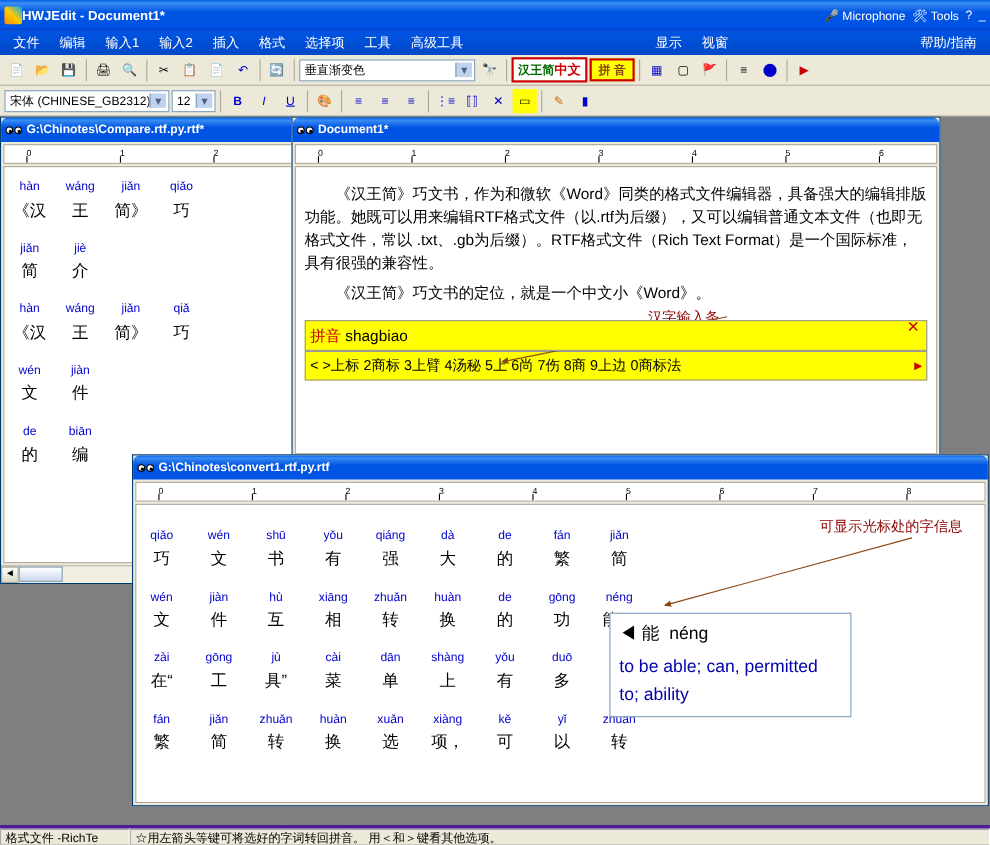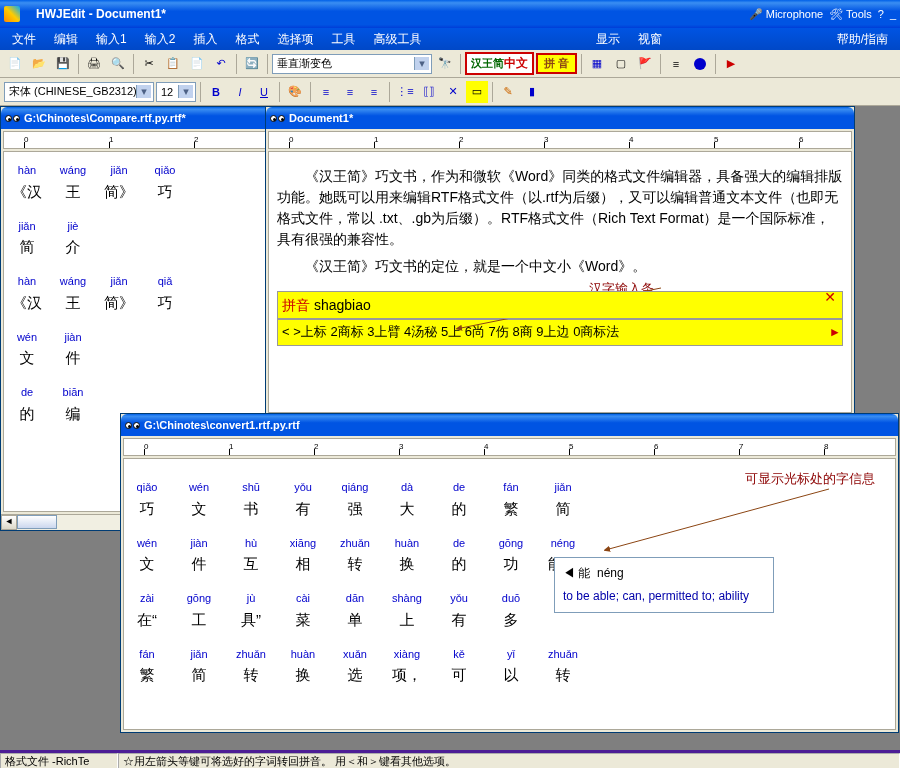--- a/index.html
+++ b/index.html
@@ -1,18 +1,18 @@
 <!DOCTYPE html>
 <html><head>
 <meta charset="utf-8">
 <style>
 * { margin: 0; padding: 0; box-sizing: border-box; }
 body { font-family: Tahoma, "Microsoft YaHei", sans-serif; font-size: 11px; background: #7f7f7f; width: 900px; height: 768px; overflow: hidden; position: relative; }
 
-.titlebar { background: linear-gradient(to bottom, #0060e8, #3a8ef2 10%, #0054e3 40%, #0054e3 88%, #003dd7); height: 28px; display: flex; align-items: center; padding: 0 4px; color: #fff; gap: 16px; }
+.titlebar { background: linear-gradient(to bottom, #0060e8, #3a8ef2 10%, #0054e3 40%, #0054e3 88%, #003dd7); height: 28px; display: flex; align-items: center; padding: 0 4px; color: #fff; gap: 0; }
 .titlebar .icon { width: 16px; height: 16px; background: linear-gradient(45deg,#ff8800,#ffcc00,#00aaff); border-radius: 2px; }
 .titlebar .title { font-weight: bold; flex: 1; font-size: 12px; }
 .tb-tools { display: flex; gap: 6px; align-items: center; font-size: 11px; }
 .tb-tools span { cursor: pointer; }
 
 .menubar { background: linear-gradient(to bottom, #0054e3, #0048c7); color: #fff; height: 22px; display: flex; align-items: center; padding: 0 4px; gap: 2px; font-size: 12px; }
 .menubar span { padding: 2px 8px; cursor: pointer; }
 
 .toolbar { background: #ece9d8; border-bottom: 1px solid #aca899; display: flex; align-items: center; padding: 2px 4px; gap: 2px; height: 28px; }
 .tool-btn { width: 22px; height: 22px; border: 1px solid transparent; display: flex; align-items: center; justify-content: center; cursor: pointer; font-size: 11px; }
@@ -47,21 +47,21 @@
 .chinese-para { font-size: 14px; line-height: 1.5; margin-bottom: 6px; text-indent: 2em; color: #000; }
 
 .input-bar { background: #ffff00; border: 1px solid #999; padding: 2px 4px; font-size: 14px; position: relative; display:flex; align-items:center; }
 .input-bar .label { color: #cc0000; }
 .candidate-bar { background: #ffff00; border: 1px solid #999; padding: 2px 4px; font-size: 13px; display: flex; justify-content: space-between; }
 .candidate-bar .nav { color: #cc0000; font-weight: bold; cursor: pointer; }
 
 .annotation { position: absolute; color: #8b0000; font-size: 13px; pointer-events: none; }
 .arrow-line { position: absolute; pointer-events: none; }
 
-.tooltip-box { position: absolute; background: #fff; border: 1px solid #7f9db9; padding: 6px 8px; font-size: 12px; width: 220px; }
+.tooltip-box { position: absolute; background: #fff; border: 1px solid #7f9db9; padding: 6px 8px; font-size: 16px; width: 220px; }
 .tooltip-box .hdr { font-weight: normal; margin-bottom: 4px; }
 .tooltip-box .def { color: #0000aa; }
 
 .statusbar { position: absolute; bottom: 0; left: 0; right: 0; height: 18px; background: #ece9d8; border-top: 4px solid #4c1d95; display: flex; align-items: center; font-size: 11px; }
 .status-seg { border: 1px inset #fff; height: 16px; padding: 0 4px; display:flex; align-items:center; }
 
 .circle-icon { width: 12px; height: 12px; border-radius: 50%; display: inline-block; }
 </style>
 </head>
 <body>

